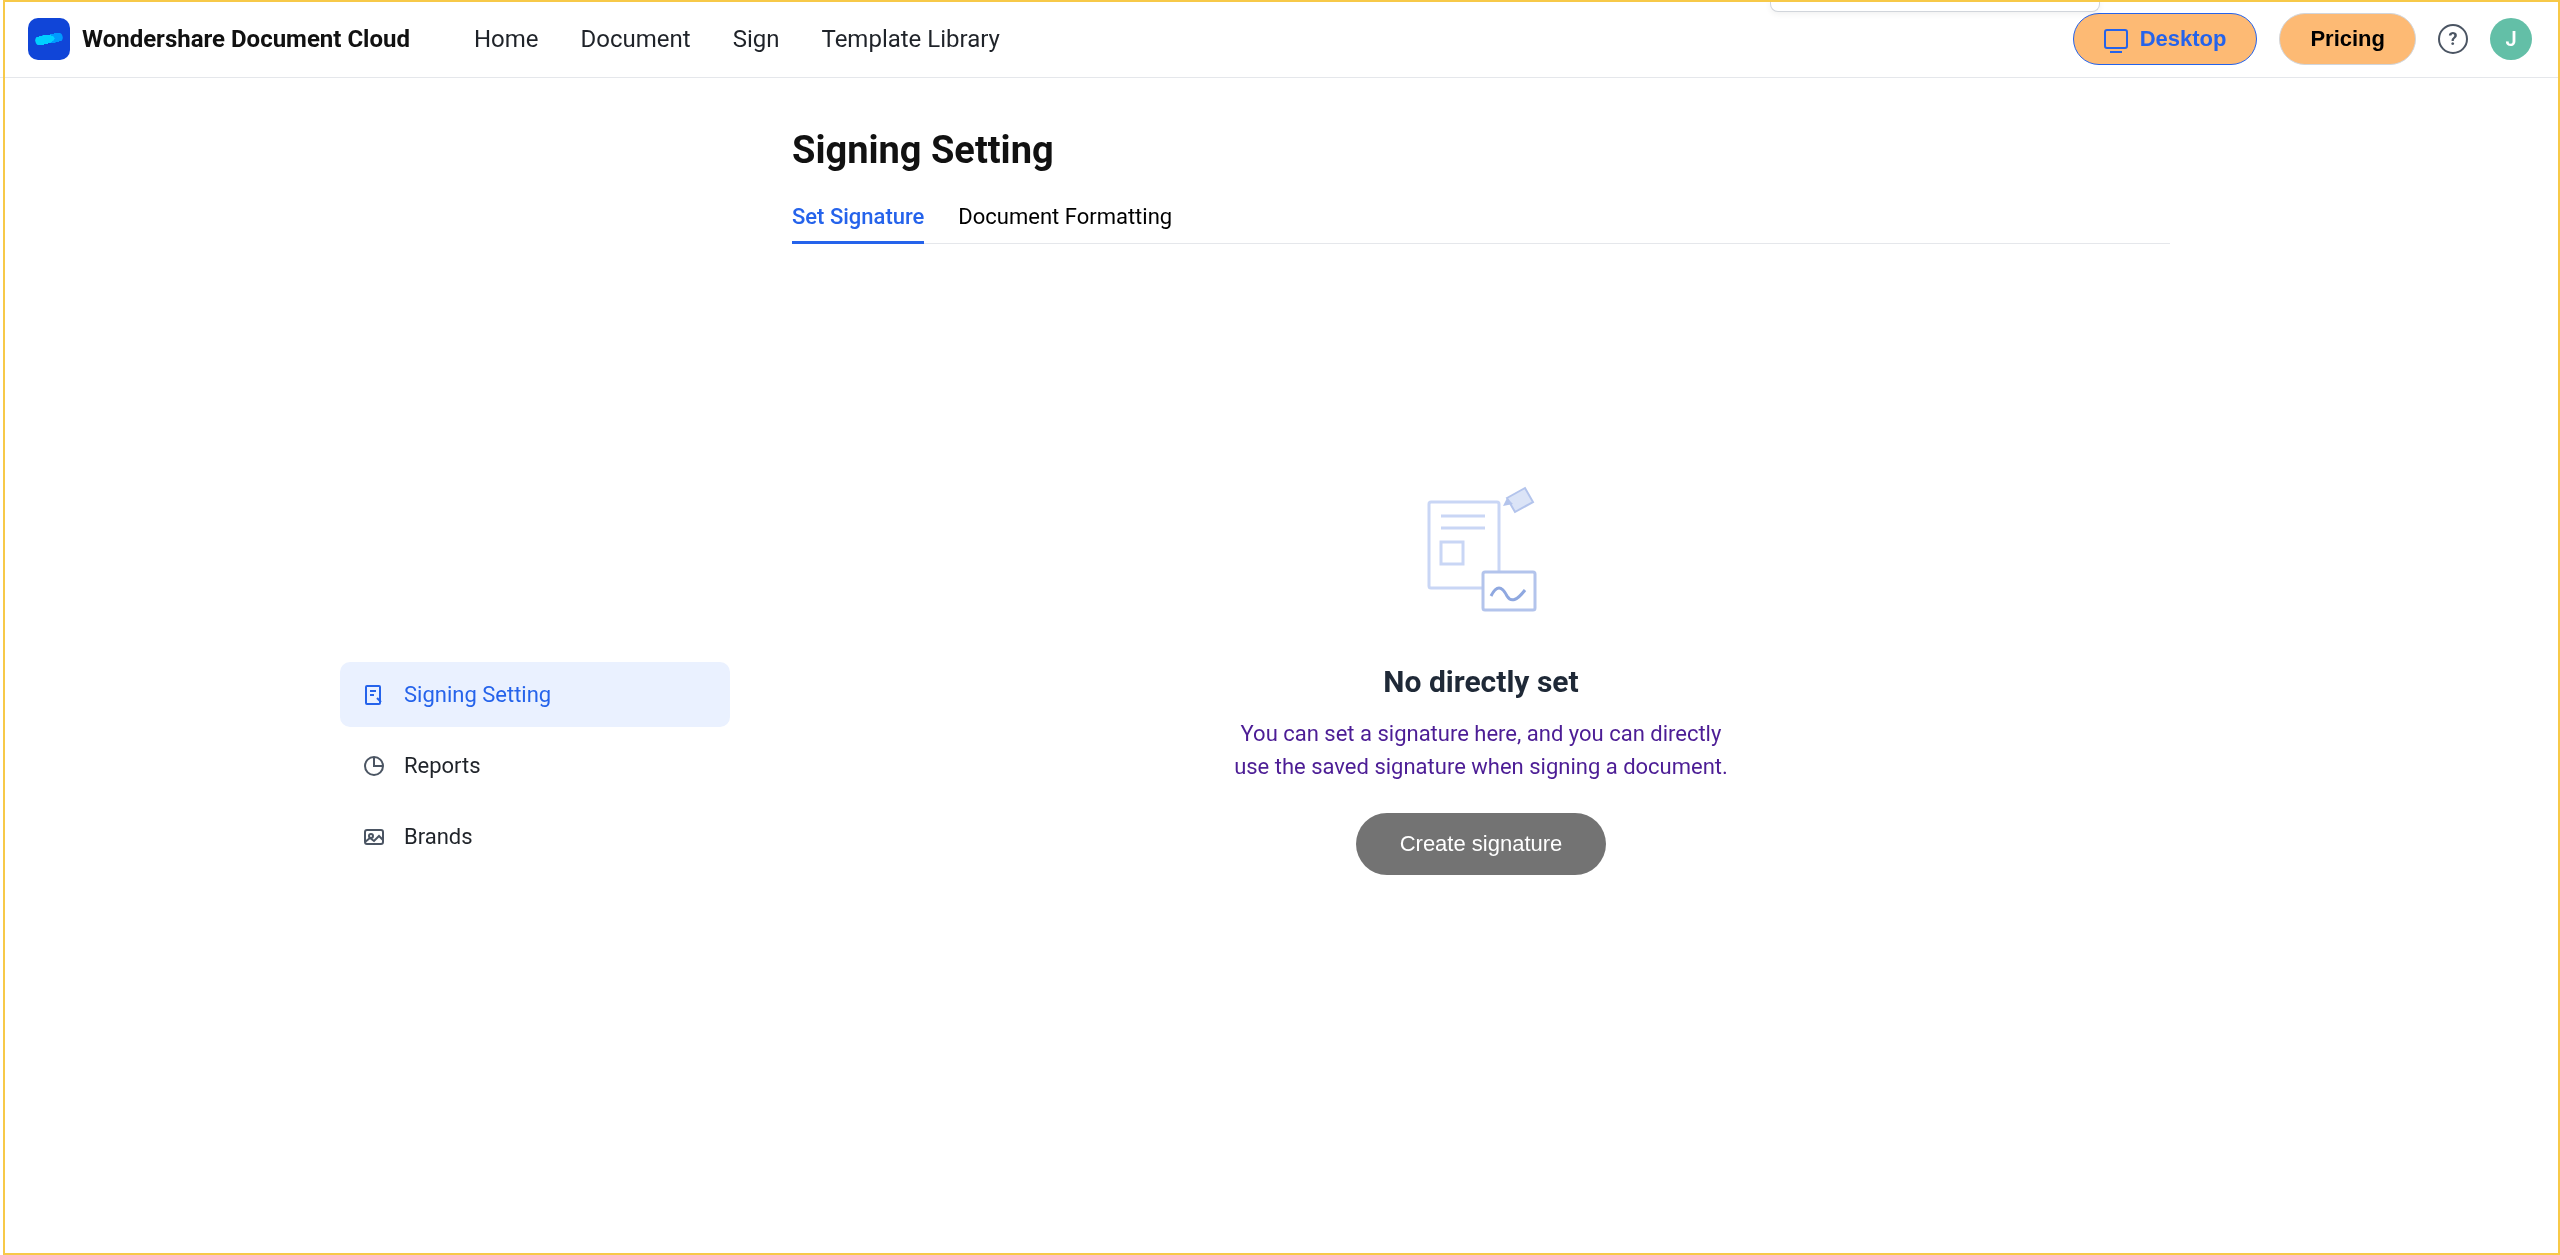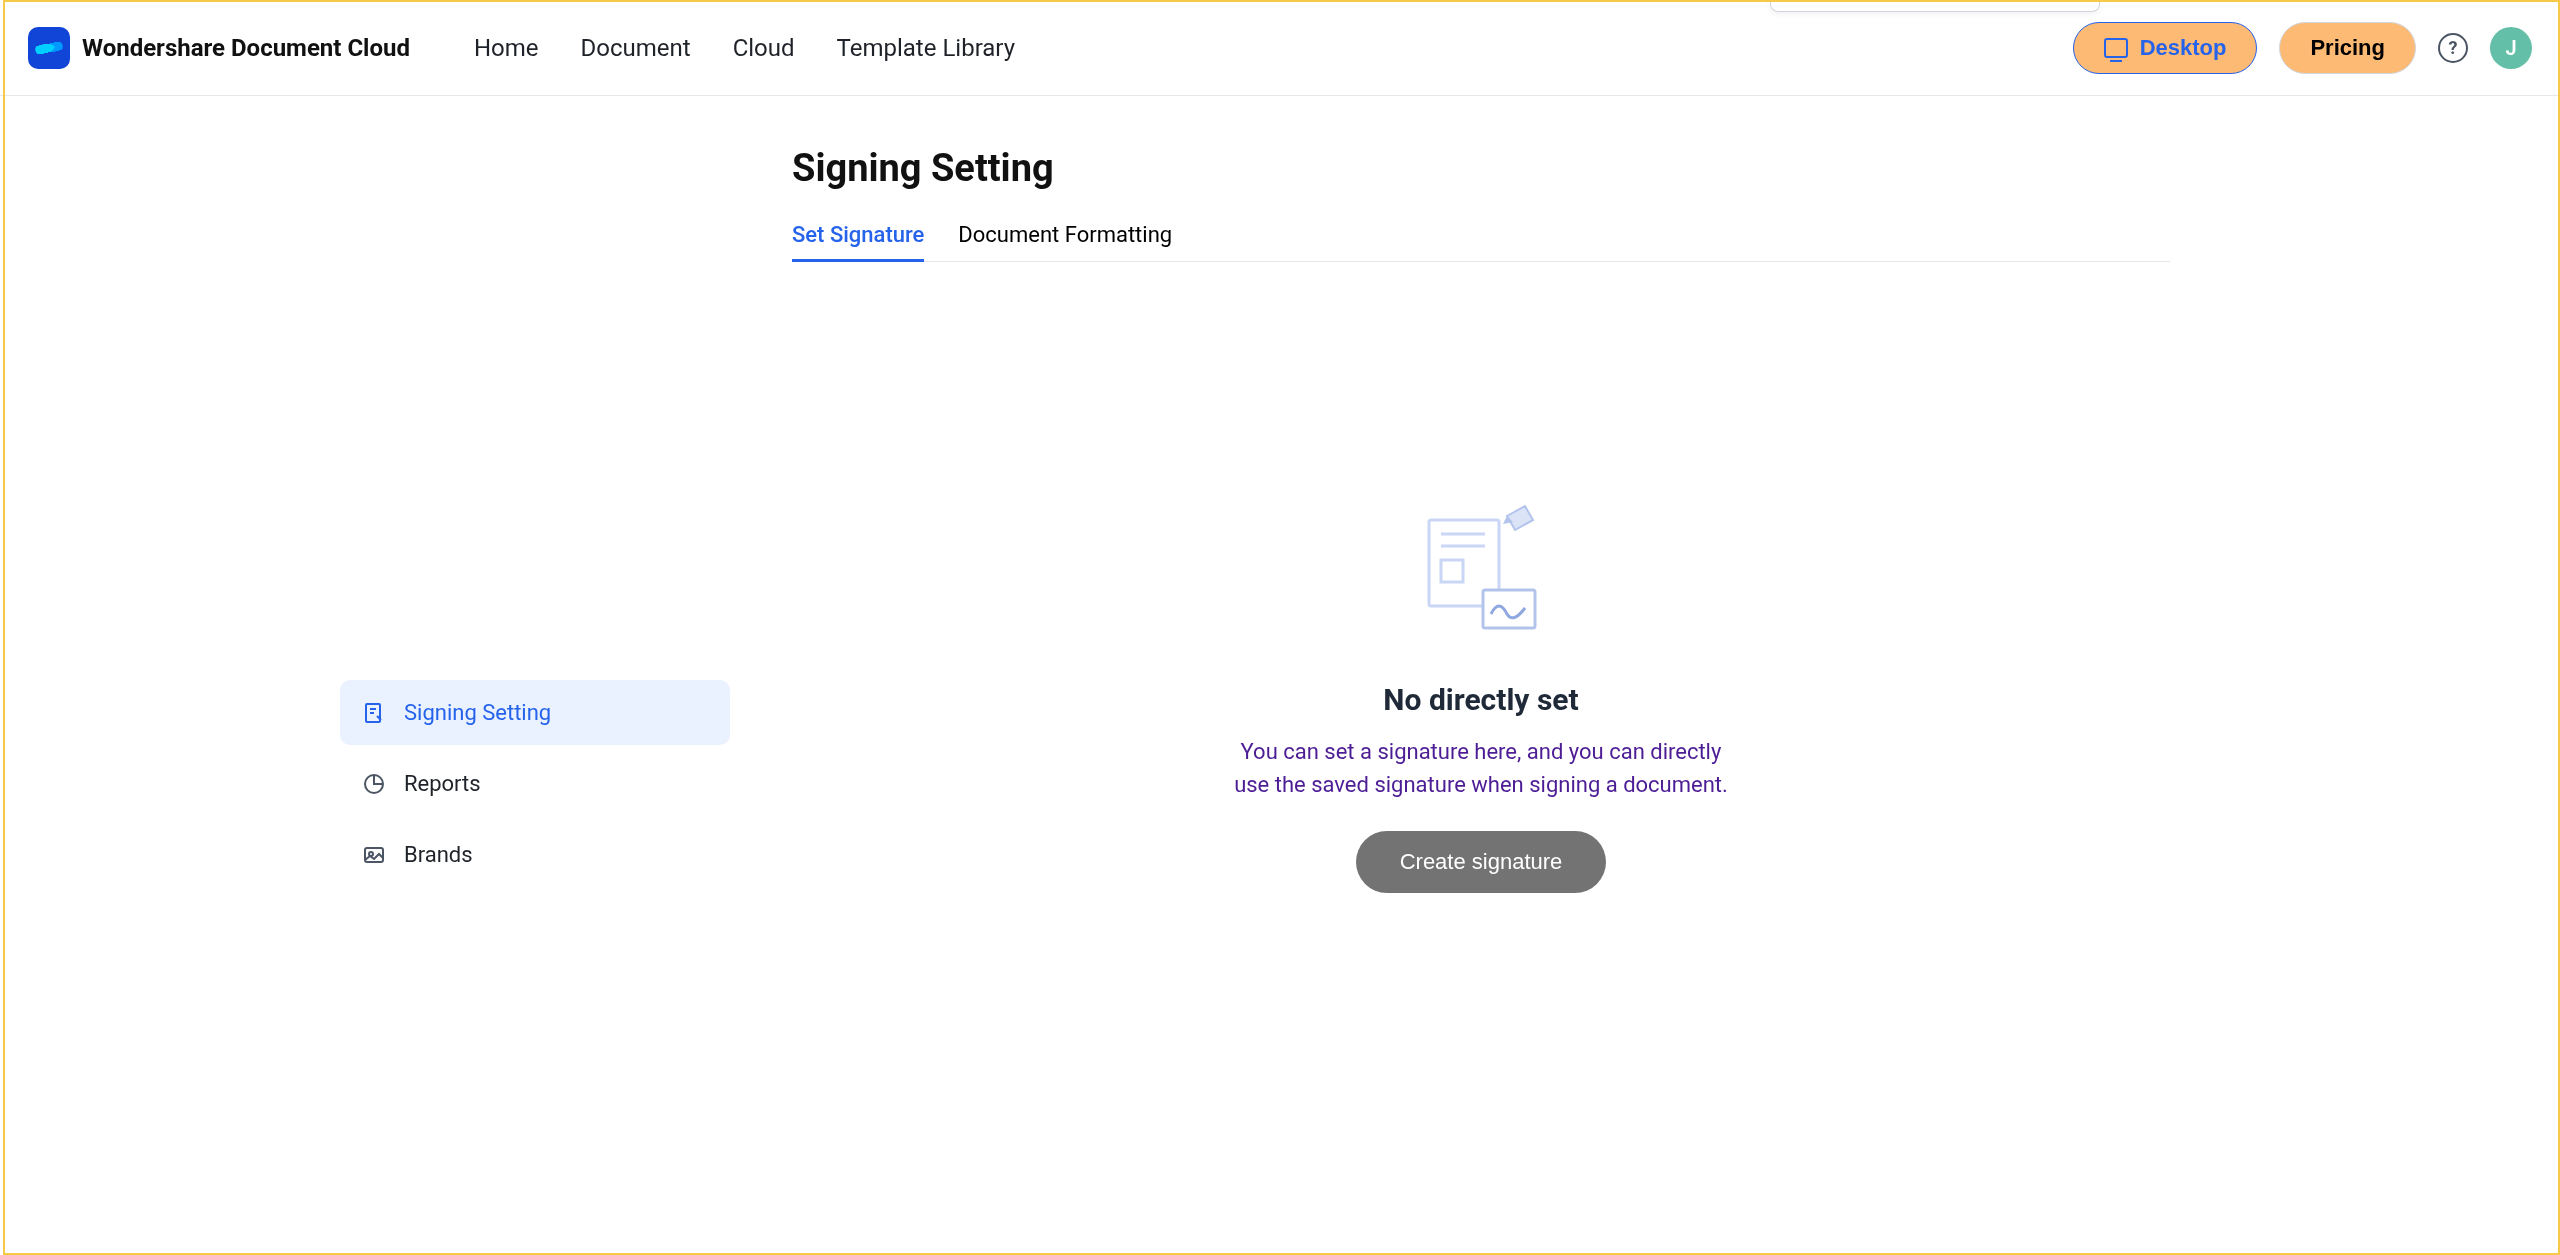--- a/index.html
+++ b/index.html
@@ -17,21 +17,21 @@
     top: 0;
     left: 3px;
     right: 0;
     bottom: 0;
     border: 2px solid #f7c948;
     pointer-events: none;
     z-index: 100;
   }
   
   .header {
-    height: 96px;
+    height: 78px;
     display: flex;
     align-items: center;
     border-bottom: 1px solid #e5e7eb;
     padding: 0 28px;
   }
   .logo-area {
     display: flex;
     align-items: center;
     gap: 12px;
   }
@@ -256,21 +256,21 @@
 <div class="header">
   <div class="logo-area">
     <div class="logo-box">
       <div class="logo-swirl"></div>
     </div>
     <div class="brand-name">Wondershare Document Cloud</div>
   </div>
   <nav class="top-nav">
     <div class="top-nav-item">Home</div>
     <div class="top-nav-item">Document</div>
-    <div class="top-nav-item">Cloud</div>
+    <div class="top-nav-item">Sign</div>
     <div class="top-nav-item">Template Library</div>
   </nav>
   <div class="header-right">
     <button class="btn-outline btn-desktop">
       <span class="monitor-icon"></span>
       <span>Desktop</span>
     </button>
     <button class="btn-outline">
       <span>Pricing</span>
     </button>

